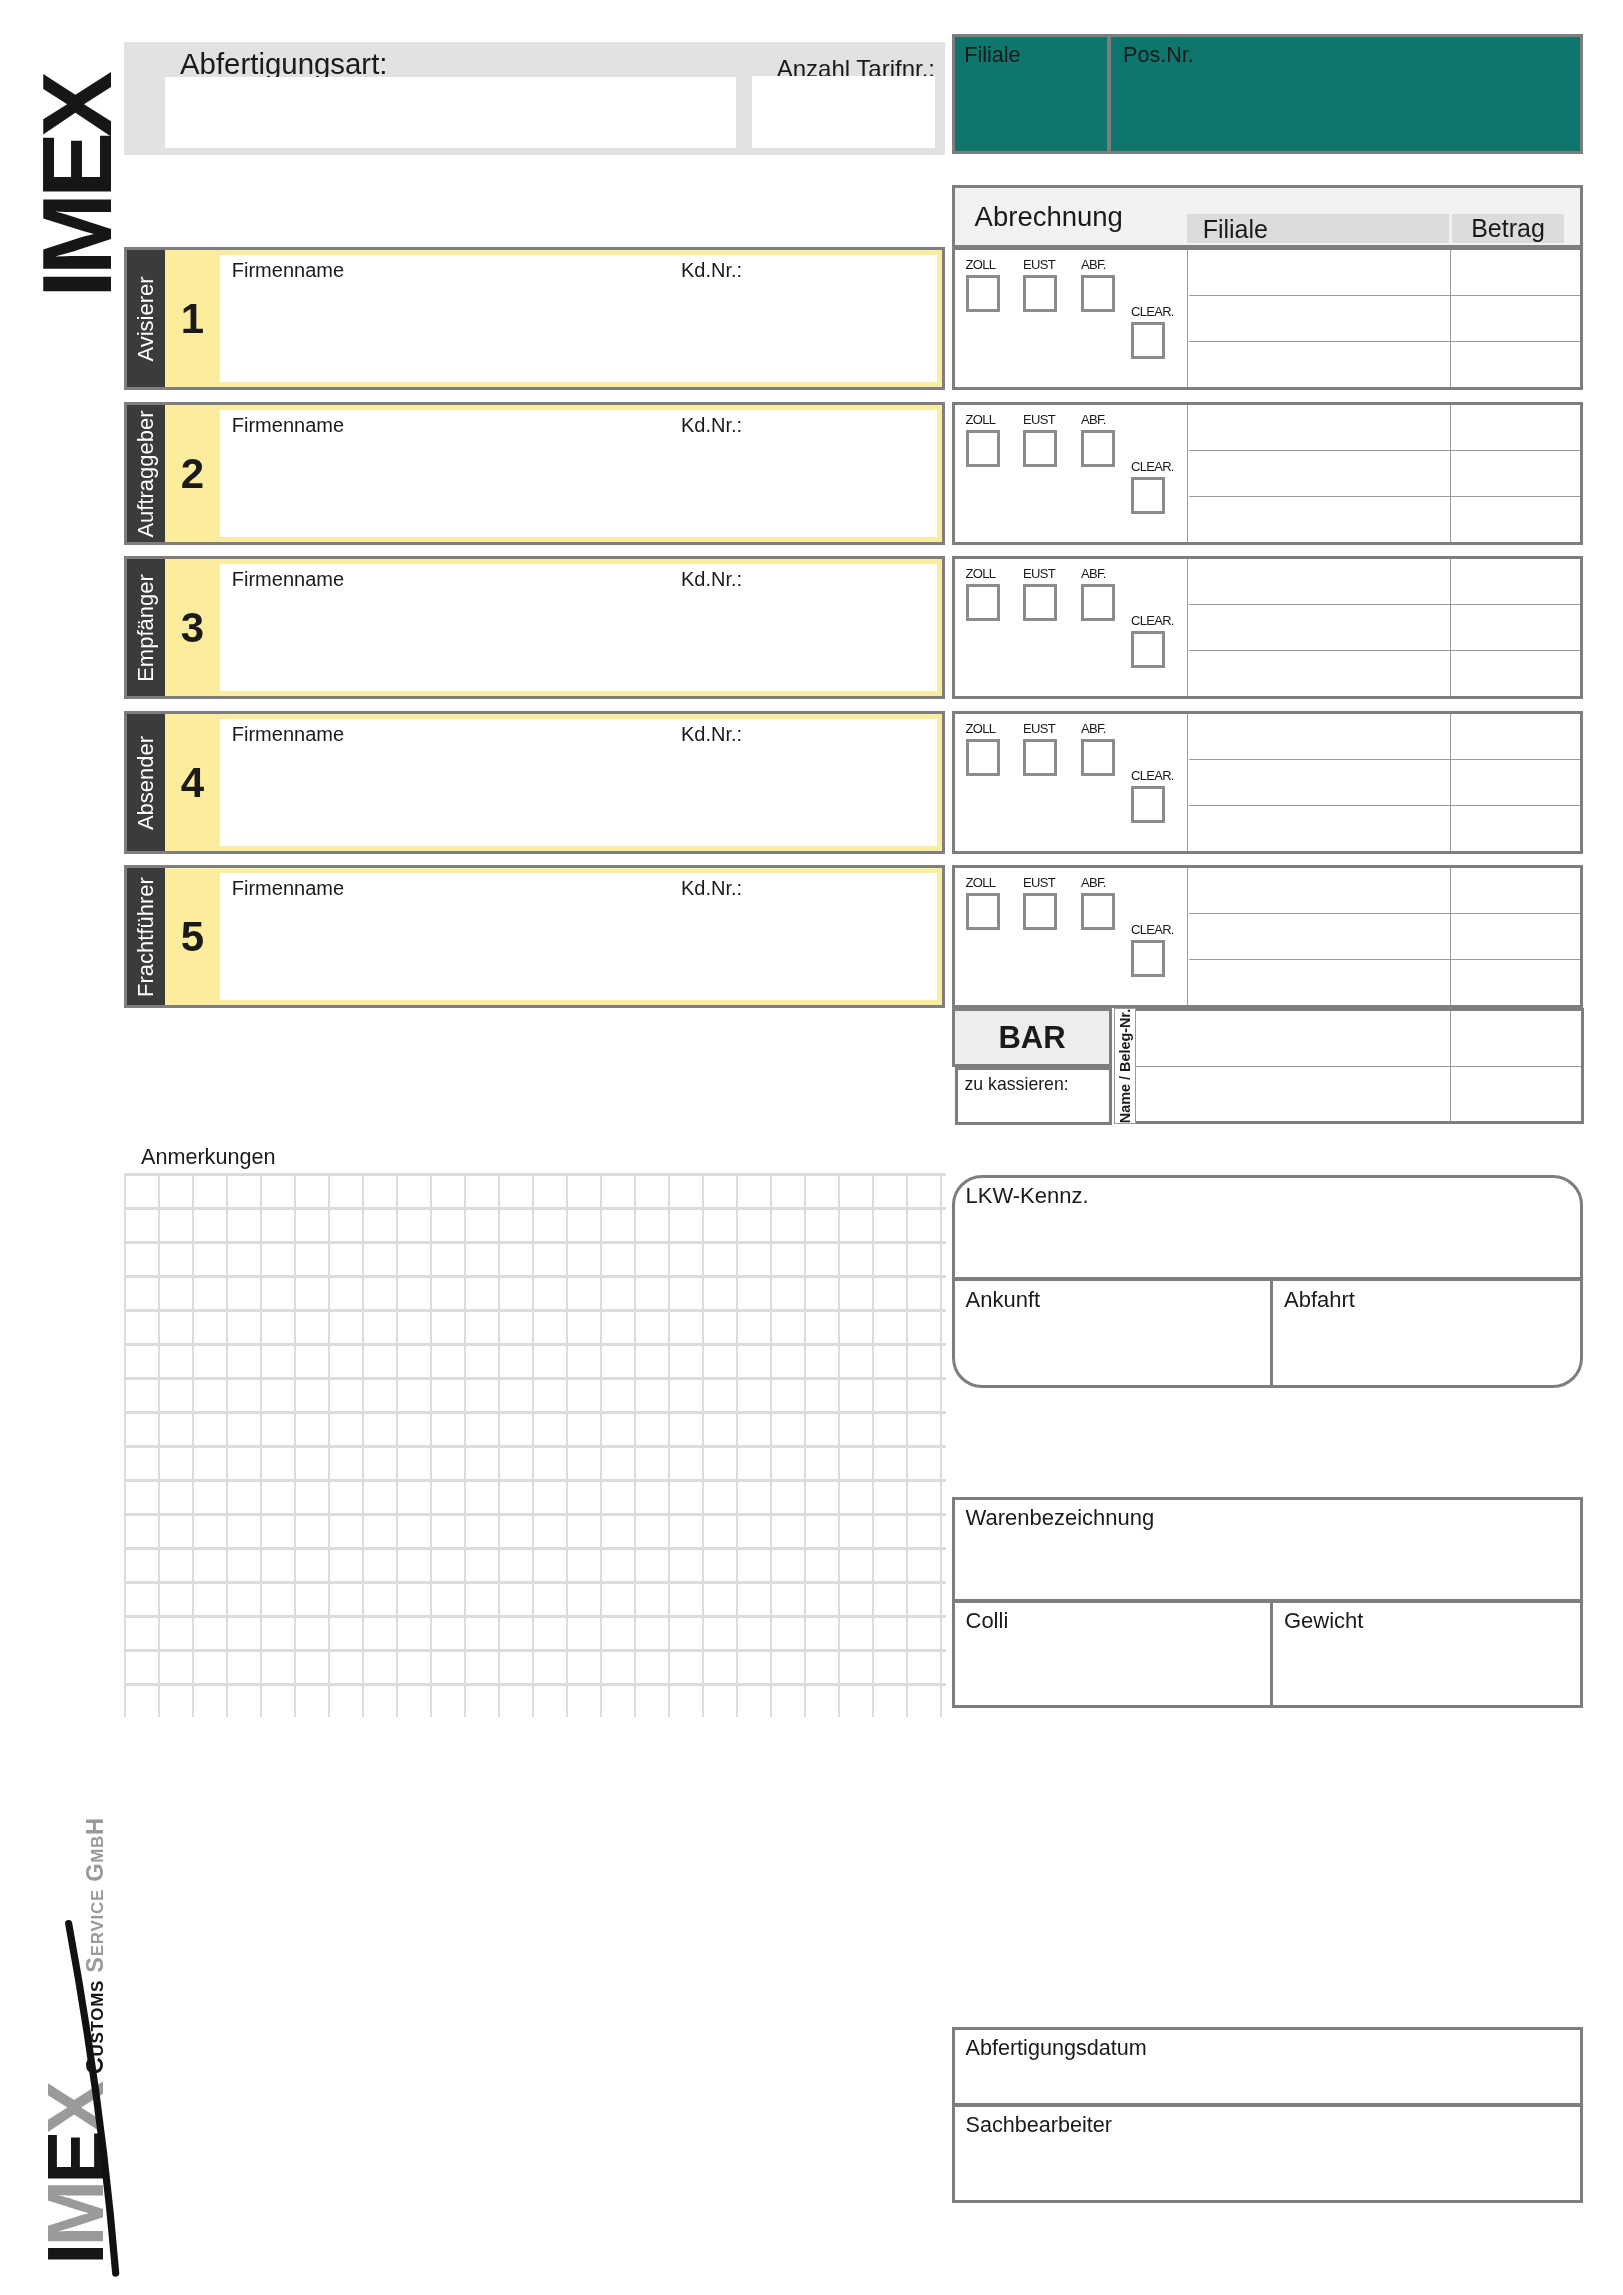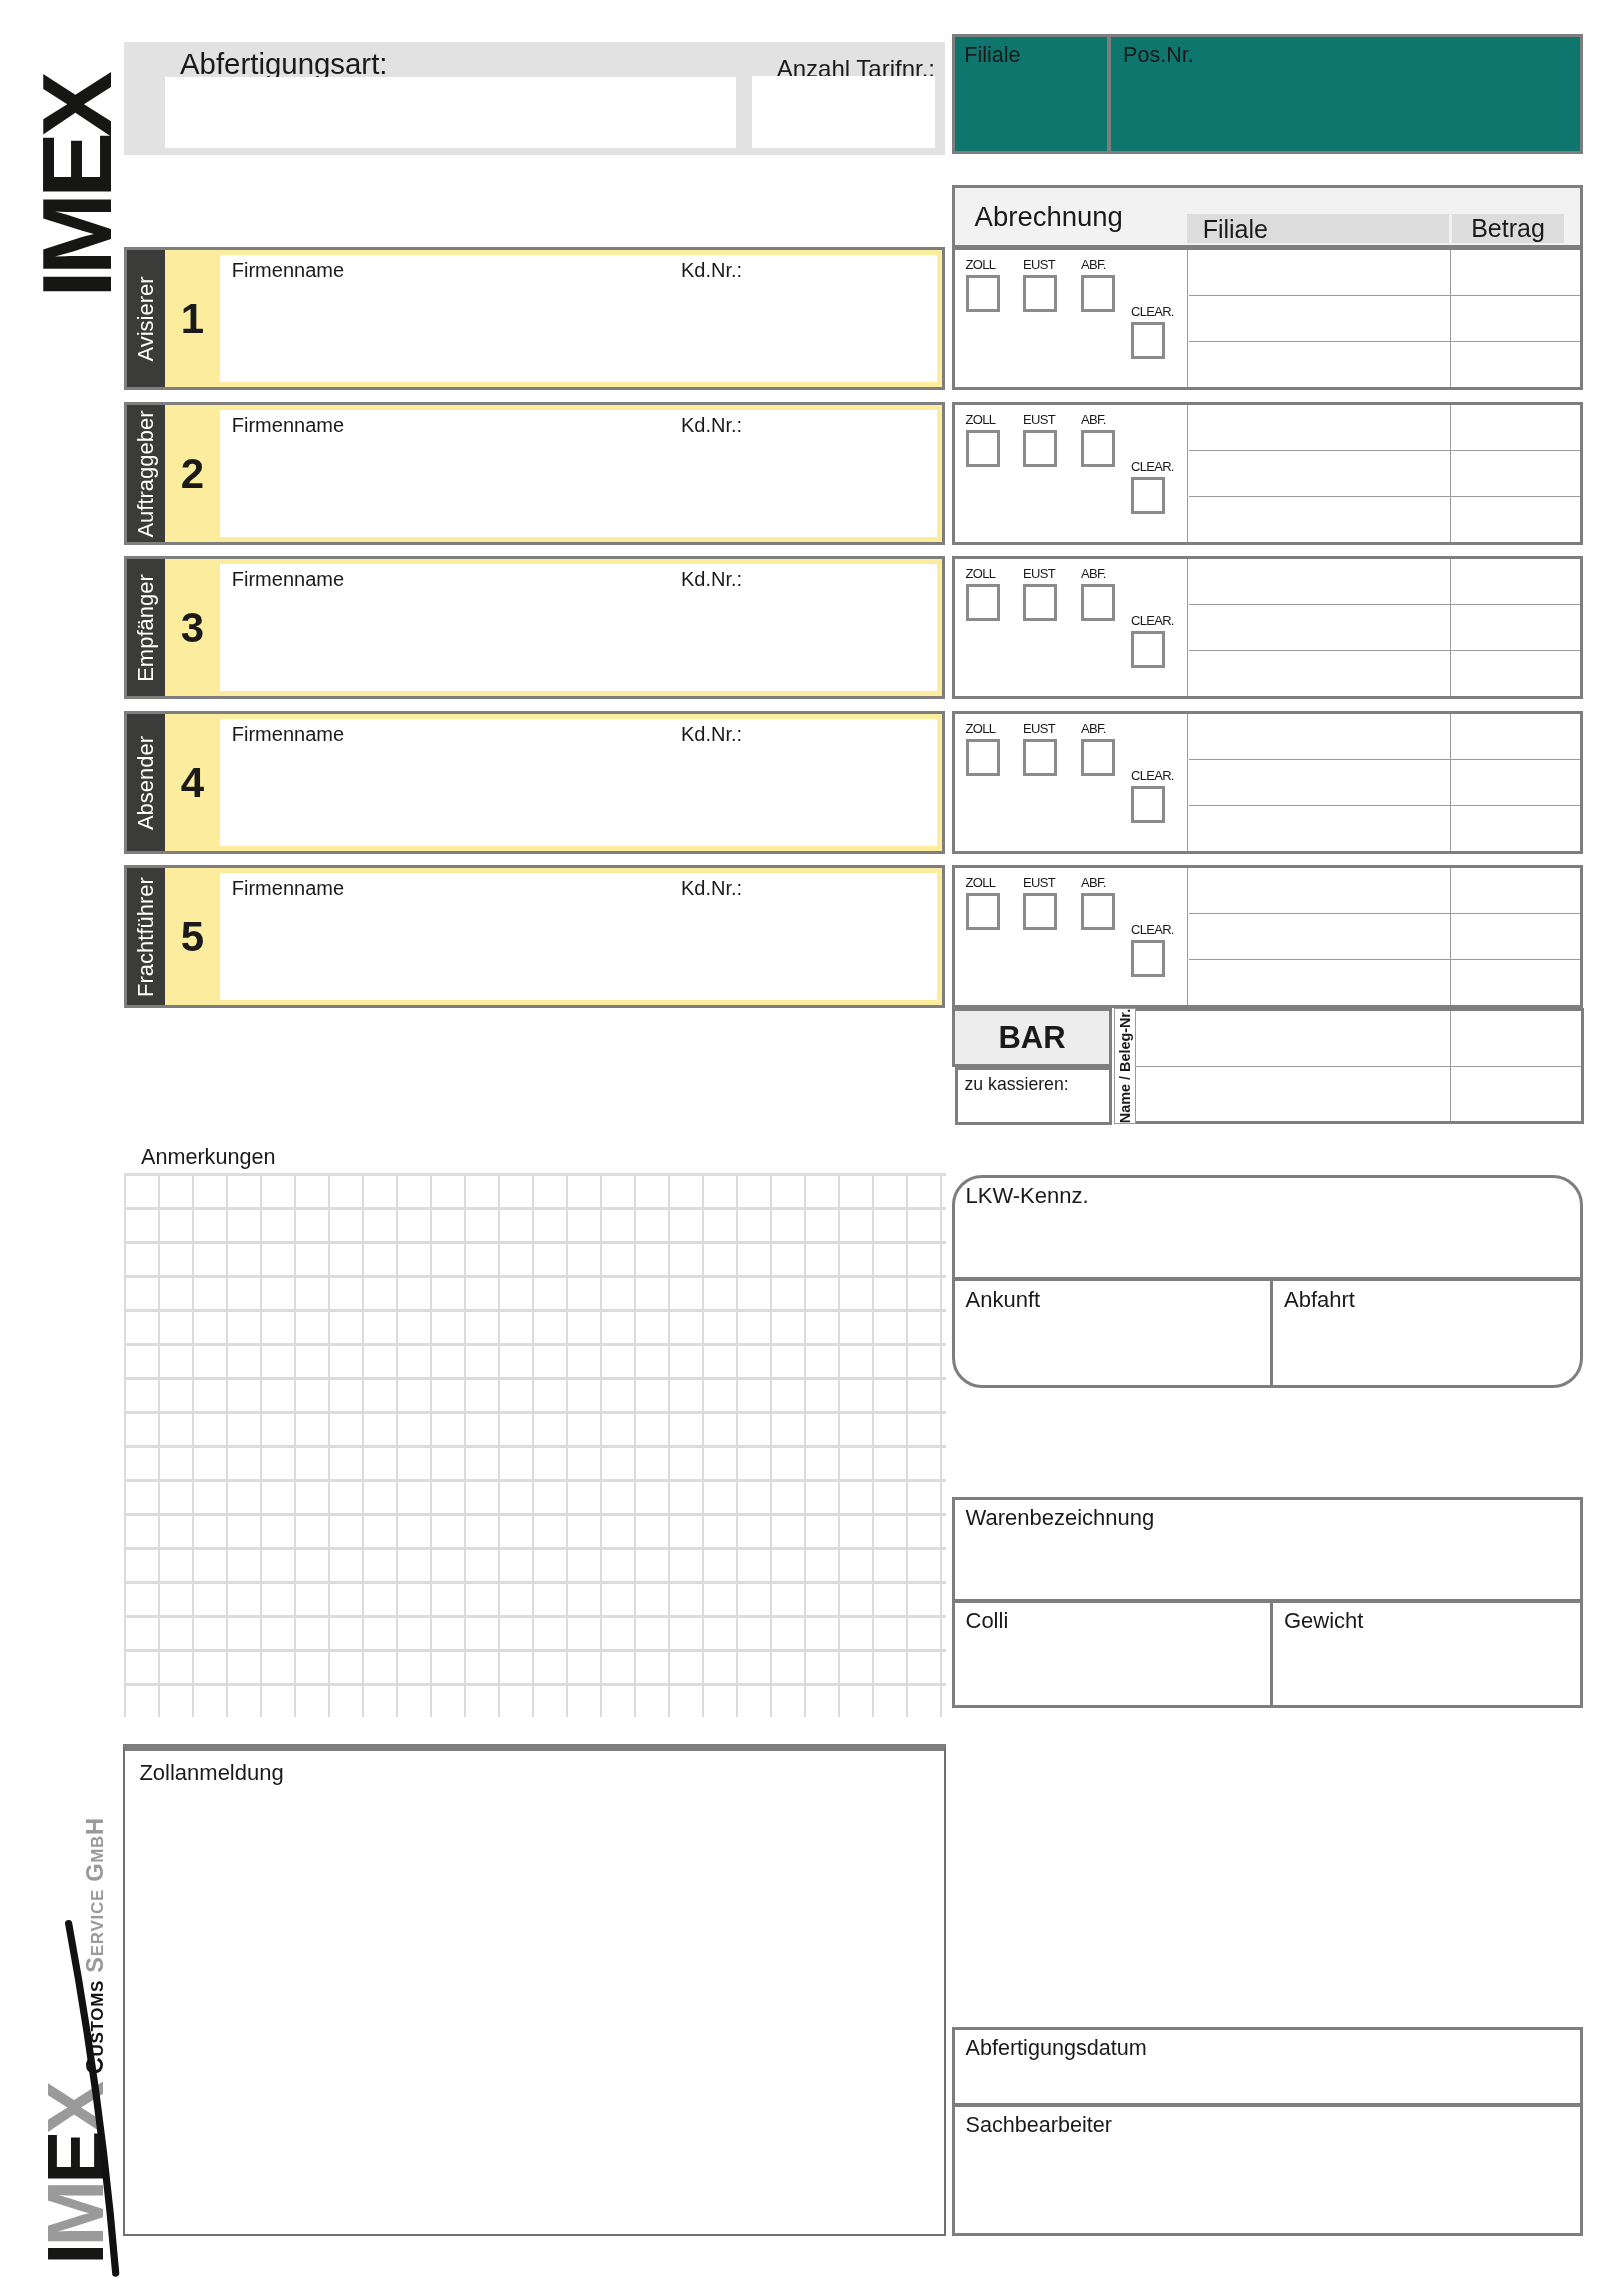--- a/index.html
+++ b/index.html
@@ -77,21 +77,21 @@
   }
 
   
   .split-box { left:952px; width:631px; border:3.9px solid var(--border-gray); background:#fff; }
   .split-box .h-div { position:absolute; left:0; right:0; height:3.9px; background:var(--border-gray); }
   .split-box .v-div { position:absolute; width:3.3px; background:var(--border-gray); }
   .split-box .lab { position:absolute; font-size:22px; }
 
   #lkw-box { top:1175px; height:213px;border-radius:30px; }
   #waren-box { top:1497px; height:211px; }
-  #datum-box { top:2027px; height:209px;text-align:right; }
+  #datum-box { top:2027px; height:176px;text-align:right; }
 
   
   #zoll-box { left:123px; top:1744px; width:823px; height:492px; border:2.6px solid #6f6f6f; border-top:7.9px solid var(--border-gray); background:#fff; }
   #zoll-box .lab { position:absolute; left:14.4px; top:9.2px; font-size:22px; }
 
   
   #logo-bottom { left:25px; top:1798px; width:101px; height:486px; }
   #logo-bottom .rot { position:absolute; left:50%; top:50%; transform:translate(-50%,-50%) rotate(-90deg); white-space:nowrap; display:flex; align-items:baseline; }
   .big-letter { font-size:80px; font-weight:800; letter-spacing:-3.9px; }
   .lg-black { color:#161614; } .lg-gray { color:var(--logo-gray); }
@@ -345,23 +345,20 @@
     <div class="lab" style="left:10.5px;top:5.2px;">Warenbezeichnung</div>
     <div class="abs" style="left:0;top:33px;right:0;height:65px;"></div>
     <div class="h-div" style="top:99px;"></div>
     <div class="v-div" style="left:315px;top:103px;bottom:0;"></div>
     <div class="lab" style="left:10.5px;top:108px;">Colli</div>
     <div class="abs" style="left:0;top:137px;width:314px;bottom:0;"></div>
     <div class="lab" style="left:329px;top:108px;">Gewicht</div>
     <div class="abs" style="left:321px;top:137px;right:0;bottom:0;"></div>
   </div>
 
-  <div class="abs" id="zoll-box">
-    <div class="lab">Zollanmeldung</div>
-  </div>
 
   <div class="abs split-box" id="datum-box">
     <div class="lab" style="left:10.5px;top:5.2px;font-size:21.6px;">Abfertigungsdatum</div>
     <div class="abs" style="left:0;top:33px;right:0;height:41px;"></div>
     <div class="h-div" style="top:73px;"></div>
     <div class="lab" style="left:10.5px;top:82px;font-size:21.6px;">Sachbearbeiter</div>
     <div class="abs" style="left:0;top:111px;right:0;bottom:0;"></div>
   </div>
 
   <div class="abs" id="logo-bottom">

